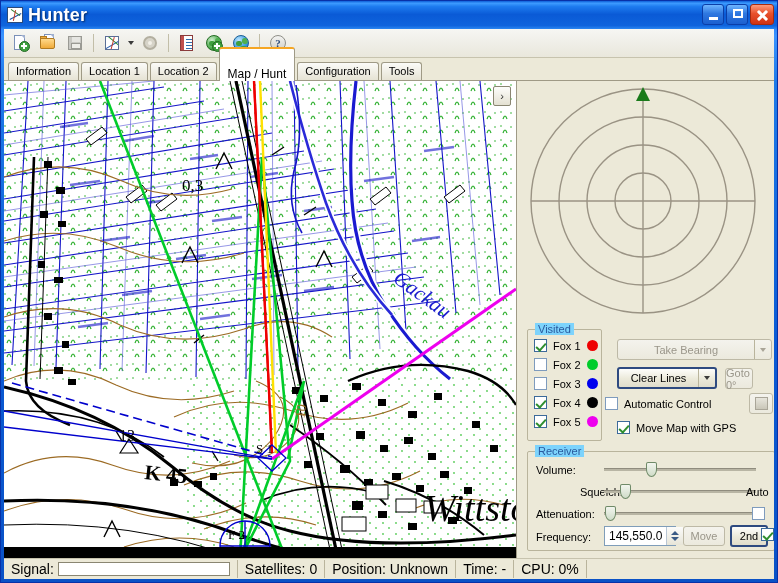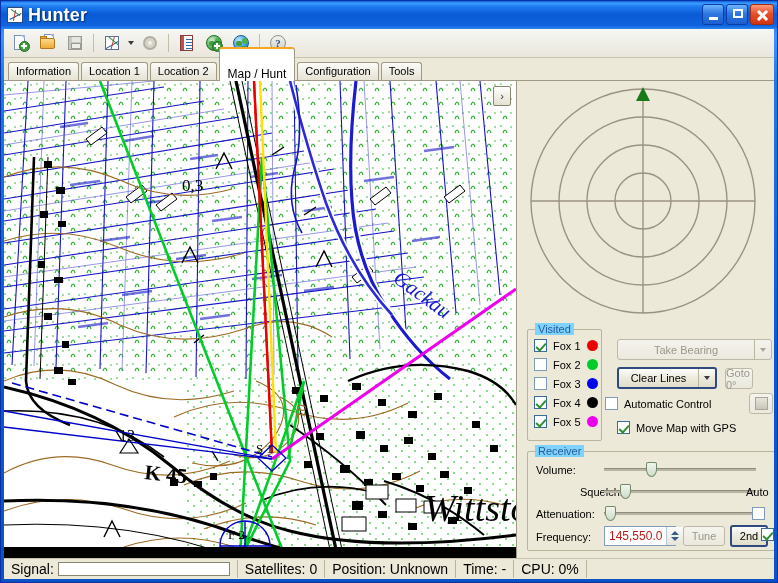--- a/index.html
+++ b/index.html
@@ -173,21 +173,21 @@
     background:linear-gradient(to bottom,#f2f5ee,#cfdcc8);
     border:1px solid #6f8a68;box-sizing:border-box;
     border-radius:2px 2px 50% 50%;
   }
   .lbl{font-size:11px;color:#000;}
   
   .spin{
     display:flex;align-items:center;background:#fff;border:1px solid #7f9db9;
     box-sizing:border-box;height:20px;
   }
-  .spin .val{flex:1 1 auto;padding:0 4px;font-size:12px;color:#b91c1c;line-height:18px;}
+  .spin .val{flex:1 1 auto;padding:0 4px;font-size:12px;color:#000000;line-height:18px;}
   .spin .arrows{
     width:16px;flex:0 0 16px;height:18px;display:flex;flex-direction:column;
     align-items:center;justify-content:center;gap:2px;border-left:1px solid #b9c6d4;
     background:linear-gradient(to bottom,#fbfbfa,#e7e5d8);
   }
   .spin .arrows i{display:block;border-left:4px solid transparent;border-right:4px solid transparent;}
   .spin .arrows i.up{border-bottom:4px solid #3a5b86;}
   .spin .arrows i.dn{border-top:4px solid #3a5b86;}
   
   #status{
@@ -625,21 +625,21 @@
 
           <span class="lbl" style="position:absolute;left:8px;top:79px;">Frequency:</span>
           <div class="spin" style="position:absolute;left:76px;top:74px;width:72px;">
             <span class="val">145,550.0</span>
             <span class="arrows">
                 <i class="up"></i>
                 <i class="dn"></i>
               </span>
           </div>
           <div class="btn disabled" style="position:absolute;left:155px;top:74px;width:42px;height:20px;">
-            <span>Tune</span>
+            <span>Move</span>
           </div>
           <div class="btn focus" style="position:absolute;left:202px;top:73px;width:38px;height:22px;">
             <span>2nd</span>
           </div>
         </div>
         <span class="cb on" style="position:absolute;left:244px;top:447px;"></span>
 
       </div>
     </div>
 

